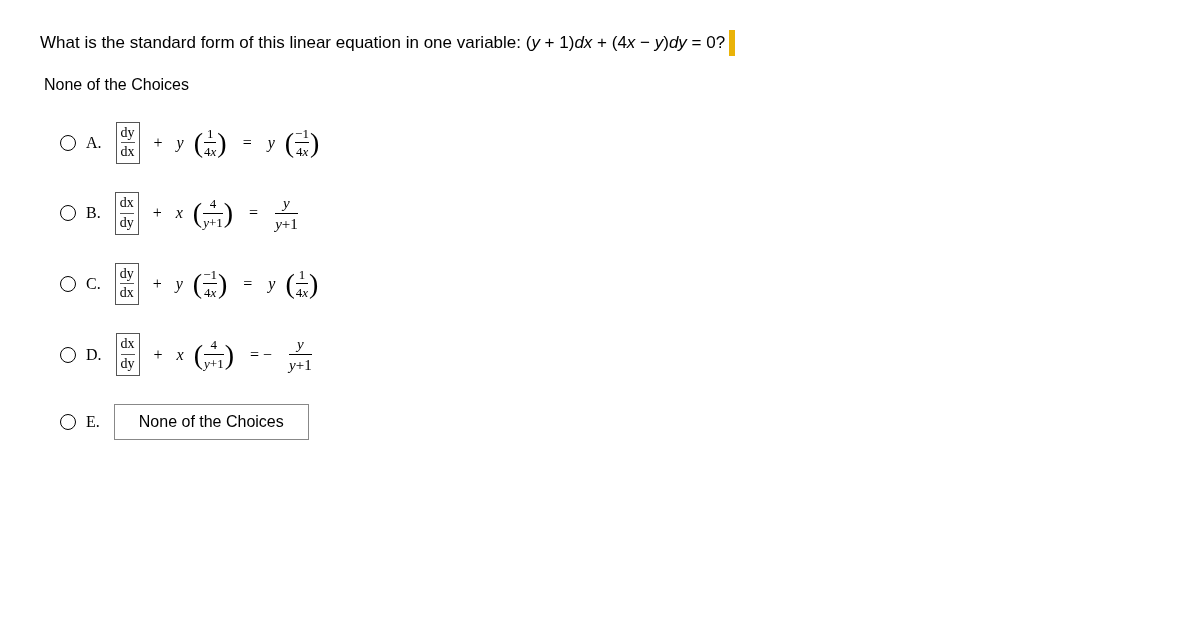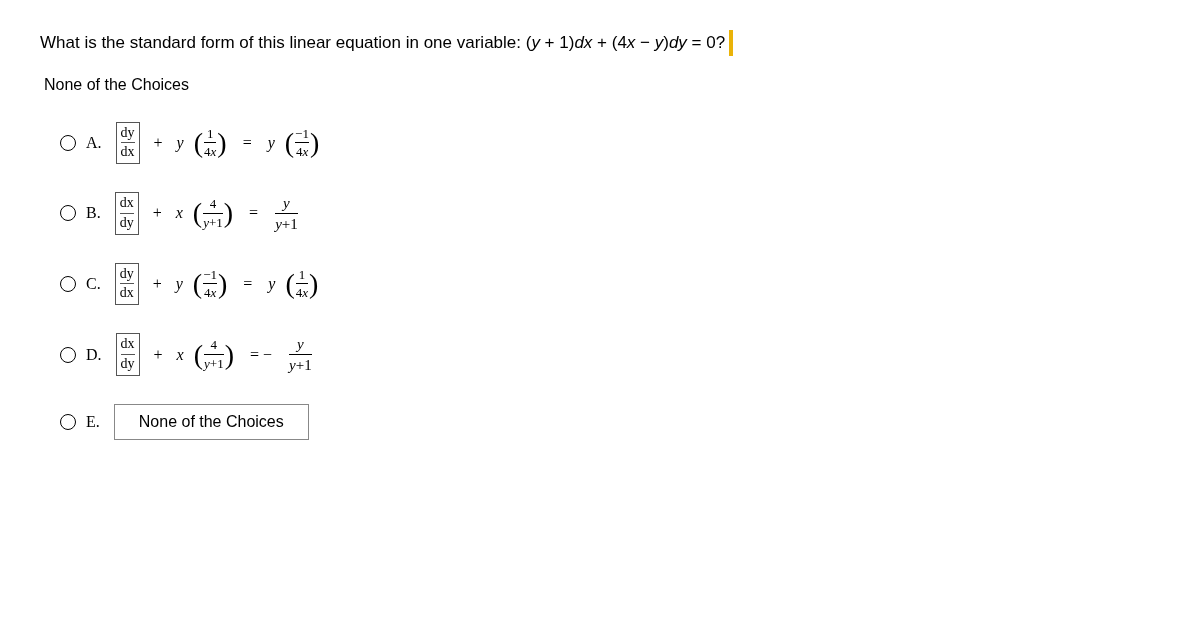--- a/index.html
+++ b/index.html
@@ -9,21 +9,21 @@
       font-size: 16px;
       color: #000;
       width: 1200px;
       min-height: 618px;
       padding: 30px 40px;
     }
 
     .question {
       font-size: 17px;
       font-family: Arial, sans-serif;
-      border-right: 4px solid #eab308;
+      border-right: 6px solid #eab308;
       padding-right: 4px;
       margin-bottom: 20px;
       line-height: 1.5;
       display: inline-block;
     }
 
     .none-label {
       font-size: 16px;
       font-family: Arial, sans-serif;
       margin-bottom: 28px;

